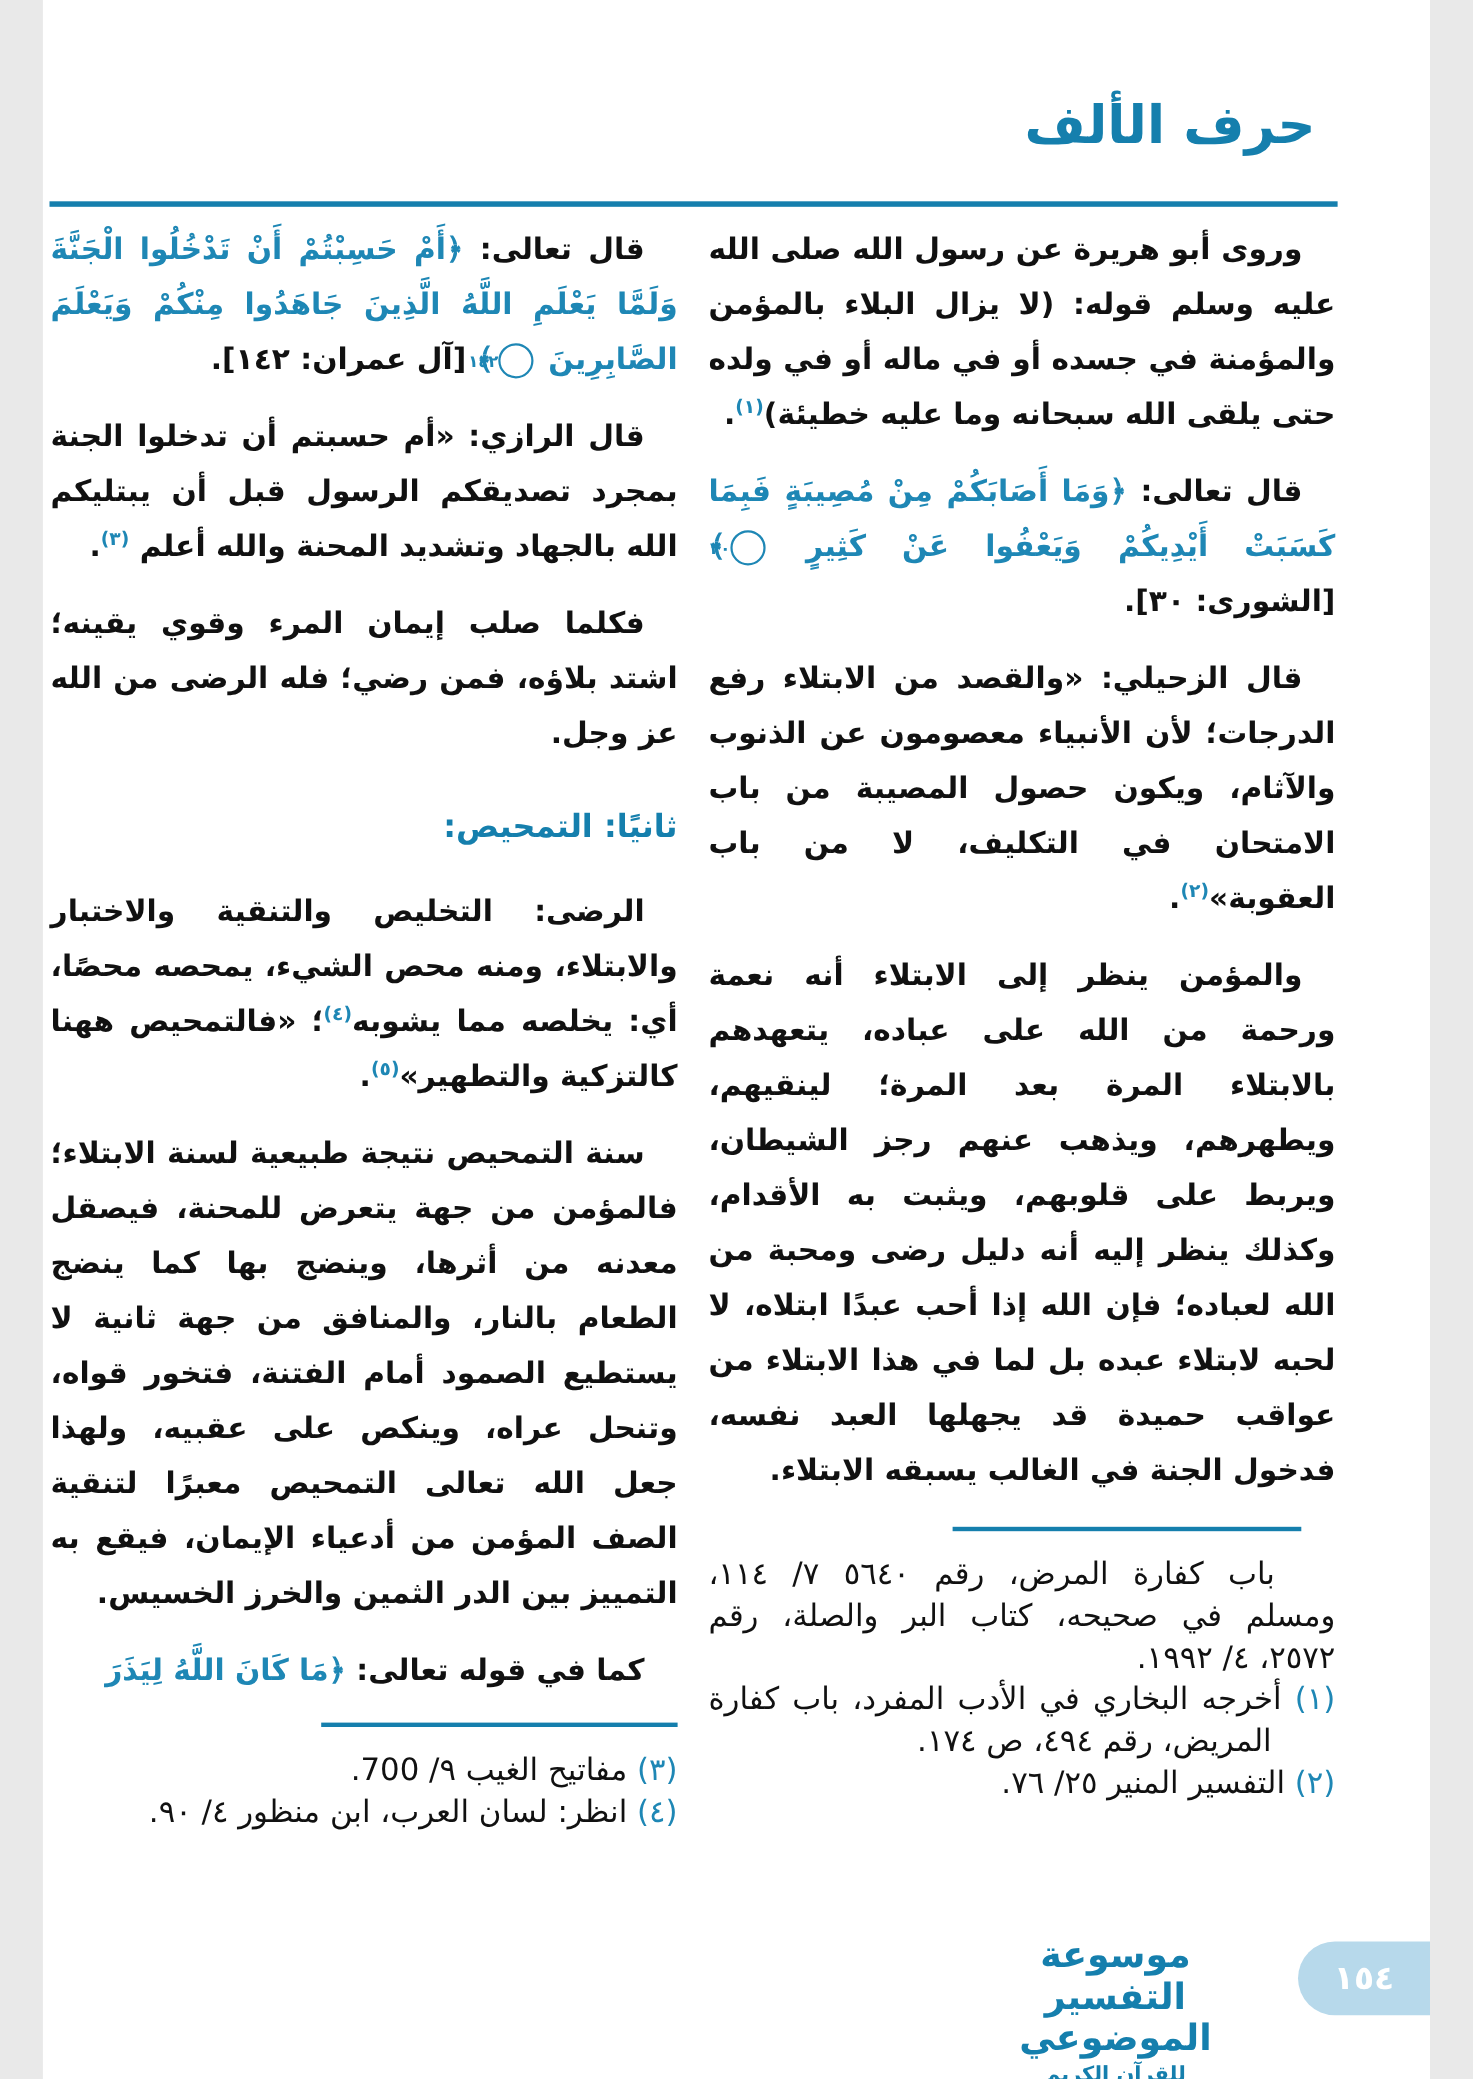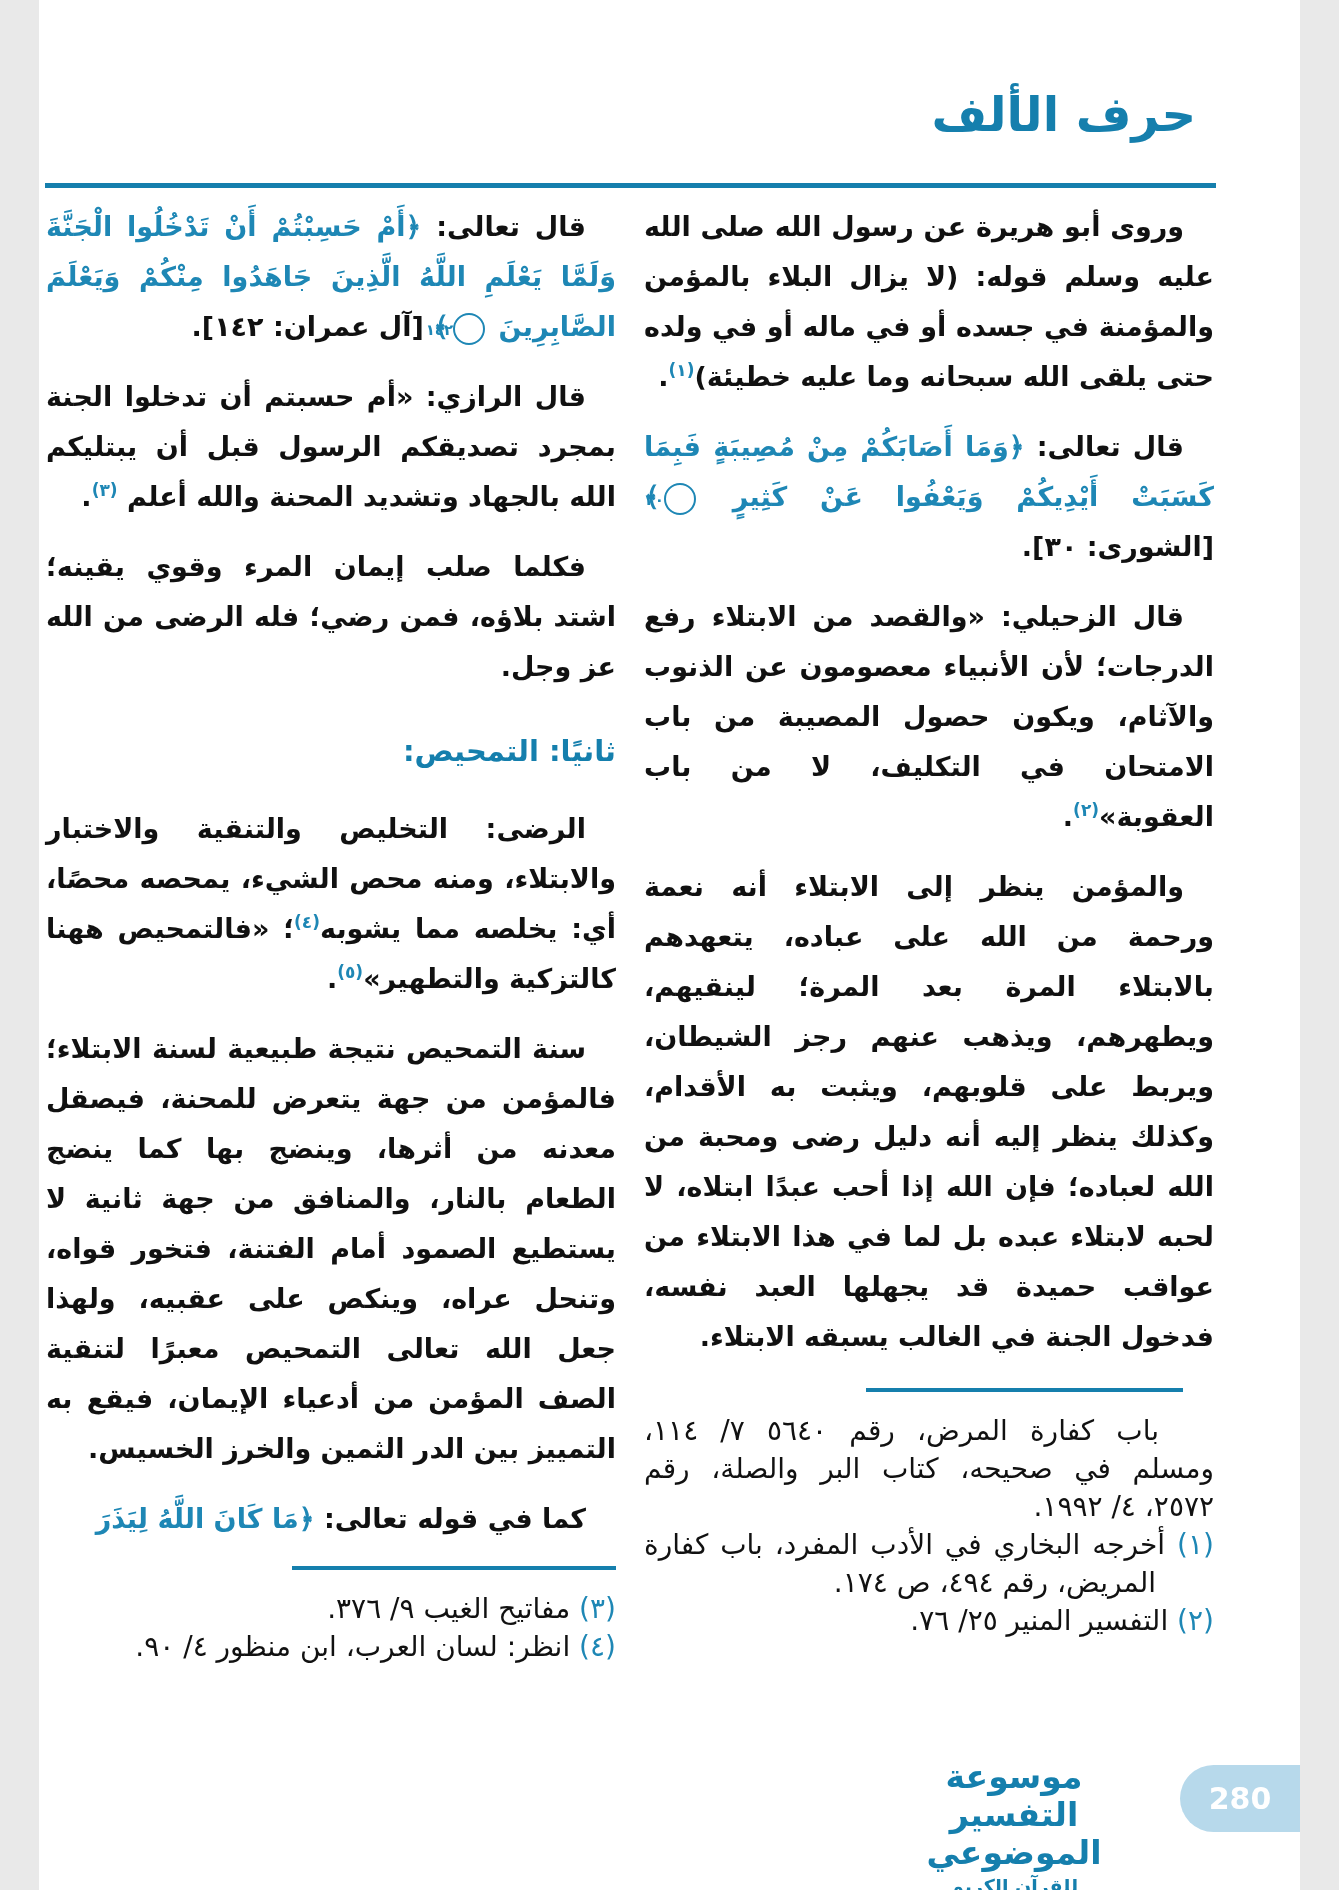--- a/index.html
+++ b/index.html
@@ -107,27 +107,27 @@
     <h2 class="section-heading">ثانيًا: التمحيص:</h2>
 
     <p class="body"><span class="lead">الرضى:</span><span> التخليص والتنقية والاختبار والابتلاء، ومنه محص الشيء، يمحصه محصًا، أي: يخلصه مما يشوبه</span><span class="fn-marker">(٤)</span><span>؛ «فالتمحيص ههنا كالتزكية والتطهير»</span><span class="fn-marker">(٥)</span><span>.</span></p>
 
     <p class="body">سنة التمحيص نتيجة طبيعية لسنة الابتلاء؛ فالمؤمن من جهة يتعرض للمحنة، فيصقل معدنه من أثرها، وينضج بها كما ينضج الطعام بالنار، والمنافق من جهة ثانية لا يستطيع الصمود أمام الفتنة، فتخور قواه، وتنحل عراه، وينكص على عقبيه، ولهذا جعل الله تعالى التمحيص معبرًا لتنقية الصف المؤمن من أدعياء الإيمان، فيقع به التمييز بين الدر الثمين والخرز الخسيس.</p>
 
     <p class="body"><span>كما في قوله تعالى: </span><span class="quran">﴿مَا كَانَ اللَّهُ لِيَذَرَ</span></p>
 
     <hr class="fn-sep">
     <div class="footnotes">
-      <p class="footnote"><span class="fn-num">(٣)</span><span> مفاتيح الغيب ٩/ ٣٧٦.</span></p>
+      <p class="footnote"><span class="fn-num">(٣)</span><span> مفاتيح الغيب ٩/ 700.</span></p>
       <p class="footnote"><span class="fn-num">(٤)</span><span> انظر: لسان العرب، ابن منظور ٤/ ٩٠.</span></p>
     </div>
   </div>
 
   <div class="publisher-logo">
     <div class="logo-main">موسوعة التفسير الموضوعي</div>
     <div class="logo-sub">للقرآن الكريم</div>
   </div>
 
   <div class="page-tab">
-    <span>280</span>
+    <span>١٥٤</span>
   </div>
 
 </div>
 
 </body></html>

